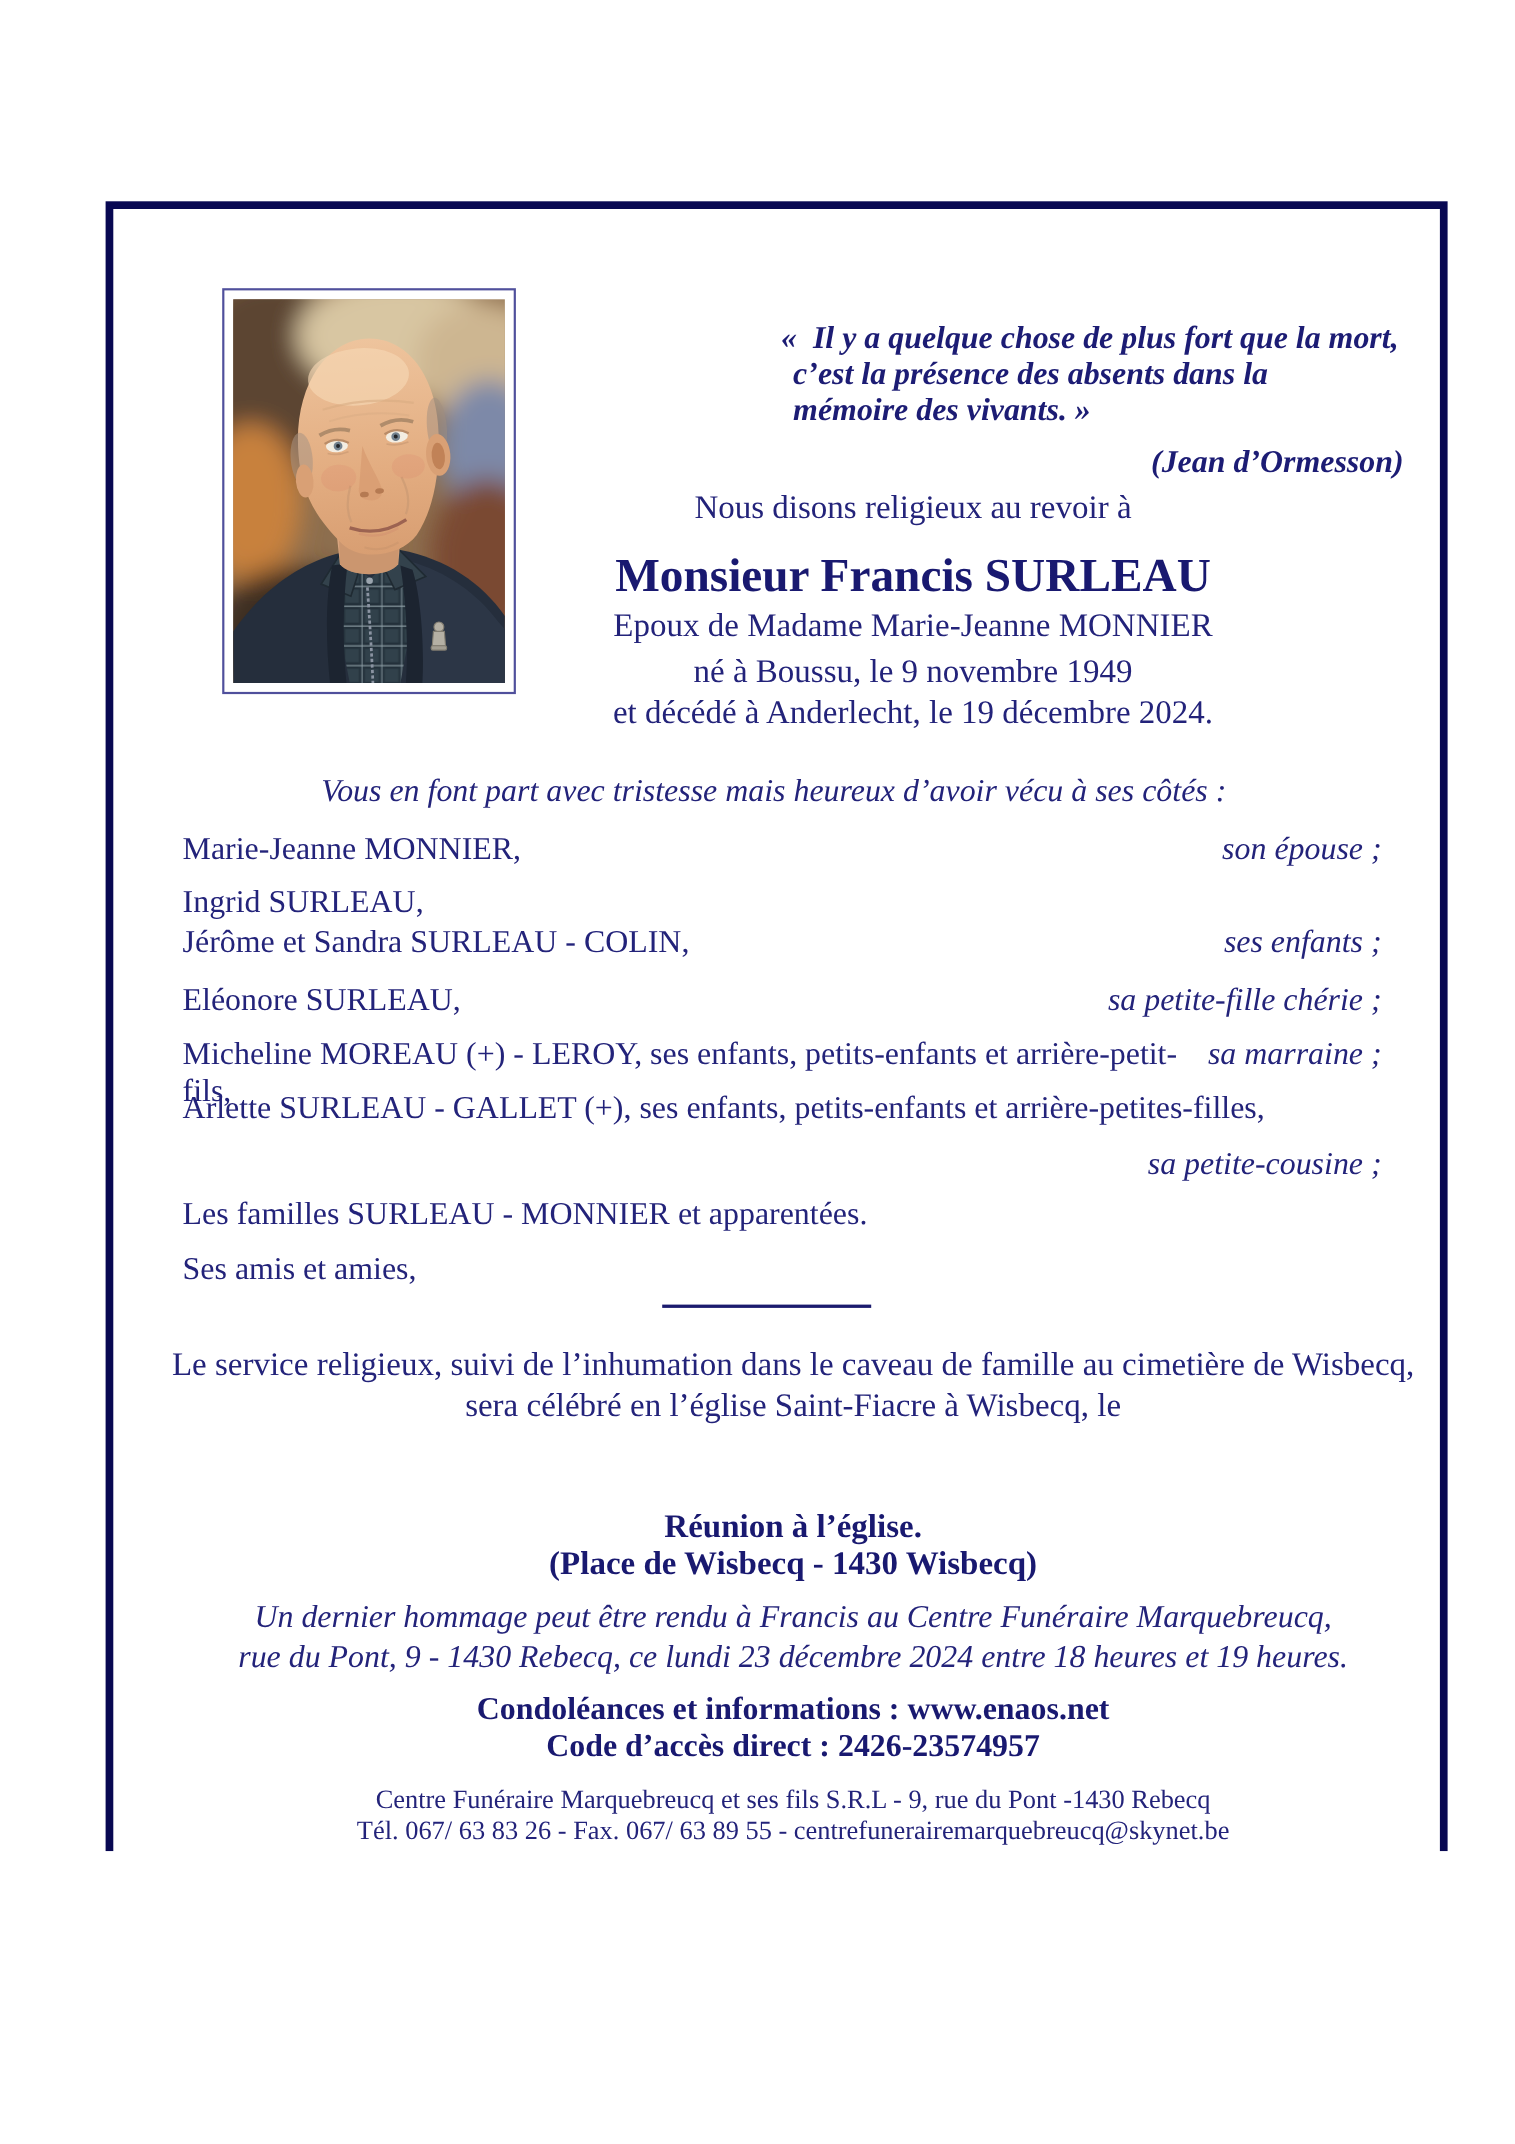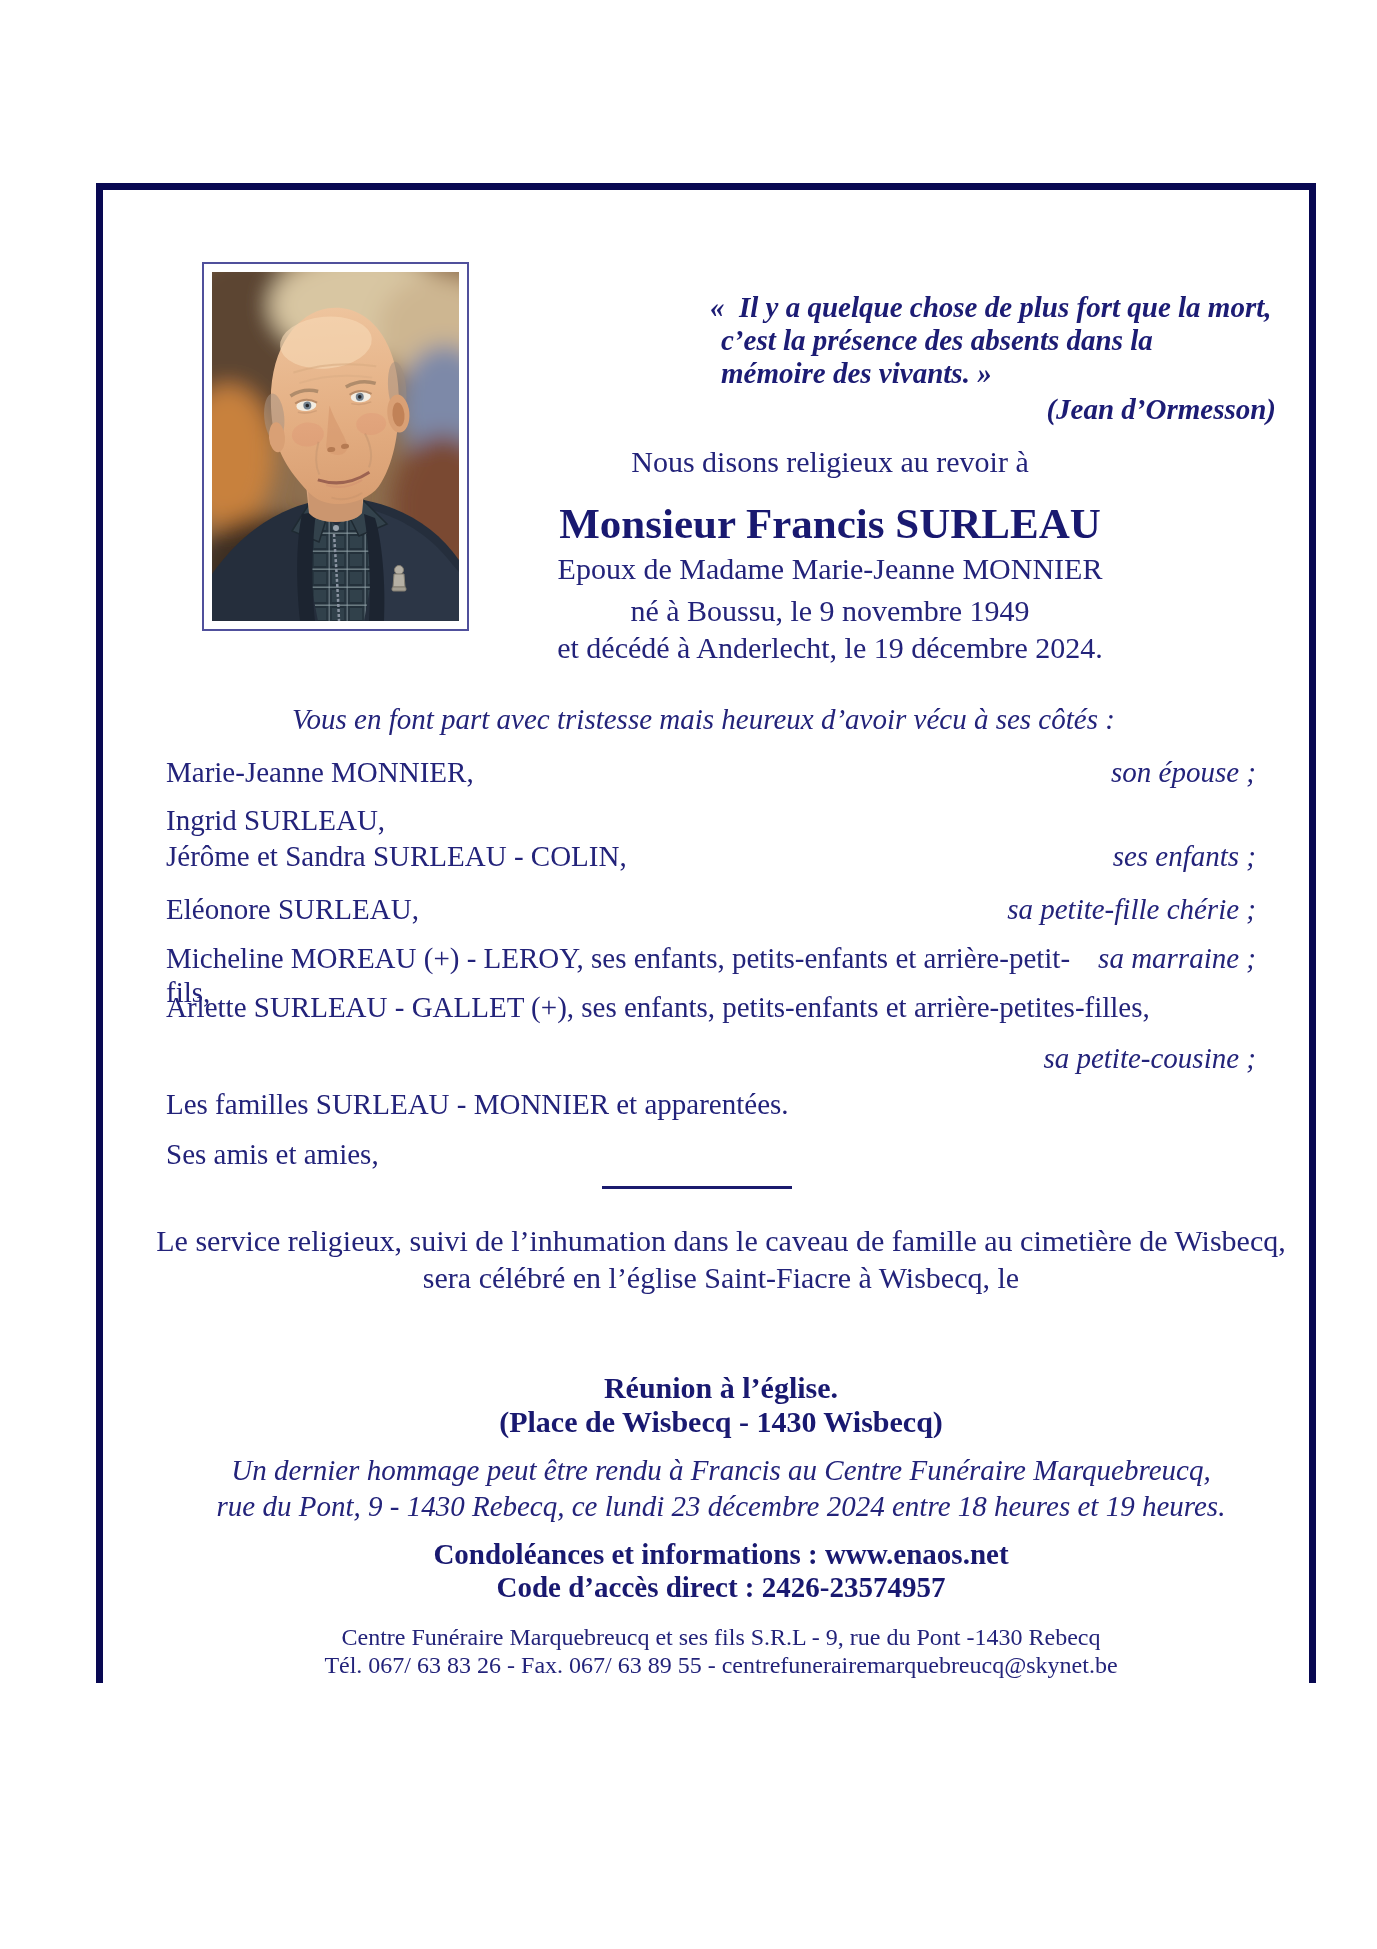--- a/index.html
+++ b/index.html
@@ -23,21 +23,21 @@
     border:2px solid #50509c;
     padding:8px;background:#ffffff;
   }
   .photo-frame svg{display:block;}
   .quote{
     position:absolute;left:710px;top:291px;width:566px;
     font-style:italic;font-weight:bold;
     font-size:29px;line-height:33px;color:#1c1c74;
   }
   .quote .q-cont{margin-left:11px;}
-  .quote .q-attr{text-align:right;margin-top:3px;}
+  .quote .q-attr{text-align:right;margin-top:14px;}
   .center-block{
     position:absolute;left:330px;top:443px;width:1000px;
     text-align:center;
   }
   .intro{font-size:30px;line-height:38px;}
   .deceased-name{font-size:43px;line-height:52px;font-weight:bold;color:#191970;margin-top:17px;}
   .spouse{font-size:30px;line-height:37px;}
   .birth{font-size:30px;line-height:37px;margin-top:5px;}
   .death{font-size:30px;line-height:37px;}
   .announce{

